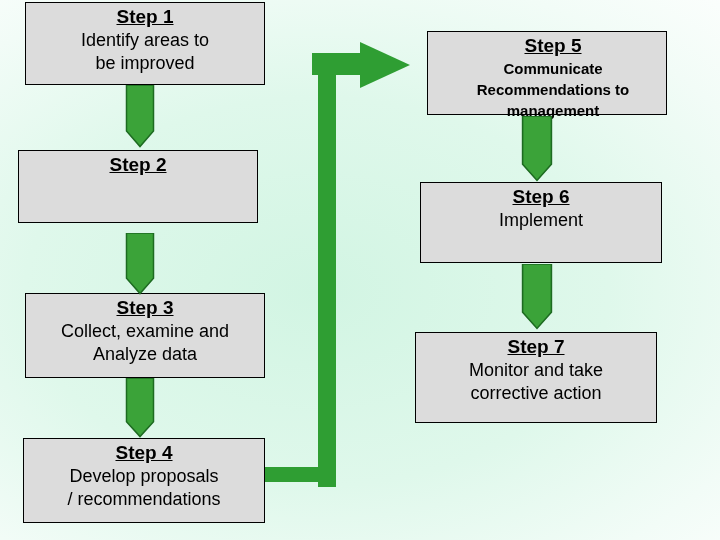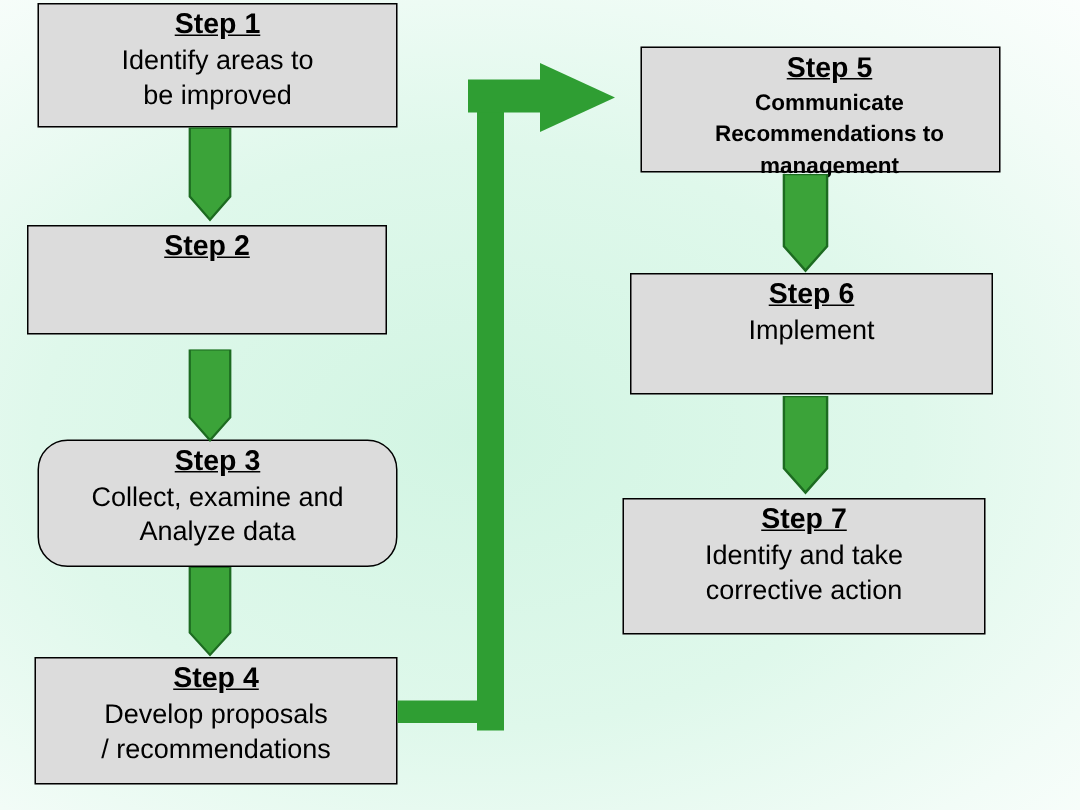--- a/index.html
+++ b/index.html
@@ -40,21 +40,21 @@
     white-space:pre-line;
   }
   .box .body.small-bold{
     font-size:15px;
     font-weight:bold;
     line-height:1.4;
   }
   
   .s1{left:25px;top:2px;width:240px;height:83px;}
   .s2{left:18px;top:150px;width:240px;height:73px;}
-  .s3{left:25px;top:293px;width:240px;height:85px;border-radius:20px;}
+  .s3{left:25px;top:293px;width:240px;height:85px;}
   .s4{left:23px;top:438px;width:242px;height:85px;}
   
   .s5{left:427px;top:31px;width:240px;height:84px;padding-left:16px;}
   .s6{left:420px;top:182px;width:242px;height:81px;}
   .s7{left:415px;top:332px;width:242px;height:91px;}
   .arrow{position:absolute;}
   .a1{left:125px;top:85px;width:30px;height:63px;}
   .a2{left:125px;top:233px;width:30px;height:62px;}
   .a3{left:125px;top:378px;width:30px;height:60px;}
   .a4{left:521px;top:116px;width:32px;height:66px;}
@@ -97,21 +97,21 @@
 management</div>
   </div>
 
   <div class="box s6">
     <div class="title">Step 6</div>
     <div class="body">Implement</div>
   </div>
 
   <div class="box s7">
     <div class="title">Step 7</div>
-    <div class="body">Identify and take
+    <div class="body">Monitor and take
 corrective action</div>
   </div>
 
   <svg class="arrow a1" viewBox="0 0 30 63" preserveAspectRatio="none">
     <path class="pent" d="M1.5,0 H28.5 V46 L15,61.5 L1.5,46 Z"></path>
   </svg>
   <svg class="arrow a2" viewBox="0 0 30 63" preserveAspectRatio="none">
     <path class="pent" d="M1.5,0 H28.5 V46 L15,61.5 L1.5,46 Z"></path>
   </svg>
   <svg class="arrow a3" viewBox="0 0 30 63" preserveAspectRatio="none">

